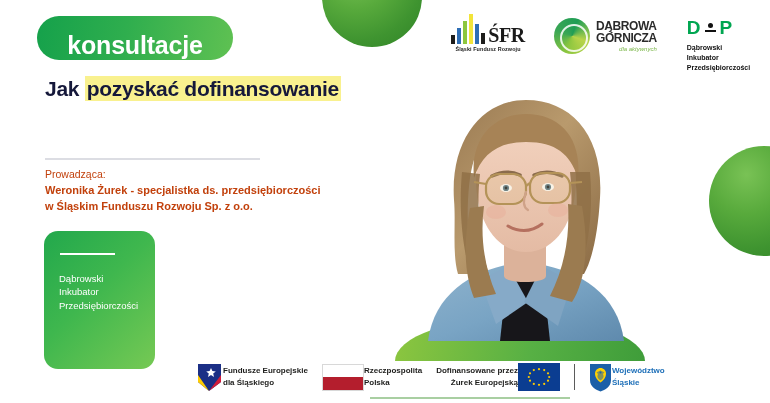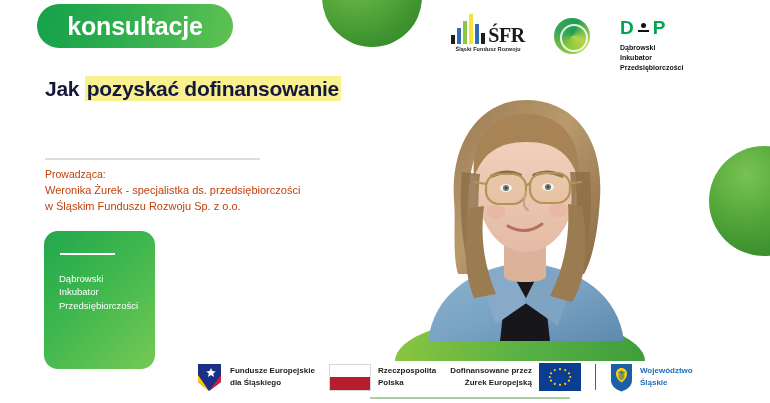--- a/index.html
+++ b/index.html
@@ -35,25 +35,25 @@
 
   .bottom-rule {
     position: absolute;
     left: 370px; top: 397px; width: 200px; height: 2px;
     background: #a9cfa2;
   }
 
   
   #badge-konsultacje {
     position: absolute;
-    left: 37px; top: 4px;
+    left: 37px; top: 16px;
     width: 196px; height: 44px;
     border-radius: 22px;
     background: linear-gradient(100deg, #15a14b 0%, #2fae4e 45%, #5fc152 100%);
-    display: flex; align-items: center; justify-content: center;
+    display: flex; align-items: flex-end; justify-content: center;
   }
   #badge-konsultacje span {
     color: #ffffff;
     font-size: 25px;
     font-weight: bold;
     letter-spacing: -0.2px;
   }
 
   
   #headline {
@@ -80,21 +80,21 @@
     width: 215px; height: 2px;
     background: #dcdde3;
   }
   #speaker-block {
     position: absolute;
     left: 45px; top: 167px;
     width: 340px;
     color: #c2410c;
   }
   #speaker-label { font-size: 10.5px; font-weight: normal; line-height: 1.5; }
-  .speaker-line { font-size: 11px; font-weight: normal; line-height: 1.45; }
+  .speaker-line { font-size: 11px; font-weight: bold; line-height: 1.45; }
 
   
   #date-card {
     position: absolute;
     left: 44px; top: 231px;
     width: 111px; height: 138px;
     border-radius: 14px;
     background: linear-gradient(135deg, #22a84c 0%, #3fb74e 45%, #76c954 100%);
     padding: 18px 0 0 15px;
     color: #ffffff;
@@ -157,21 +157,21 @@
   #dip-dot u { width: 11px; height: 2px; background: #111; display: block; }
   #dip-caption { margin-top: 6px; font-size: 7px; font-weight: bold; color: #111; line-height: 1.45; }
 
   
   #funding-bar {
     position: absolute;
     left: 196px; top: 355px;
     width: 560px; height: 44px;
     display: flex; align-items: center; gap: 14px;
   }
-  .fund-item { display: flex; align-items: center; gap: 7px; }
+  .fund-item { display: flex; align-items: center; gap: 0; }
   .fund-text { font-size: 8px; font-weight: bold; color: #1d1d1b; line-height: 1.45; white-space: nowrap; }
   .fund-text.right { text-align: right; }
 
   #fe-flag { width: 27px; height: 30px; position: relative; }
   #pl-flag { width: 42px; height: 27px; border: 1px solid #d8d8d8; }
   #pl-flag .w { height: 50%; background: #ffffff; }
   #pl-flag .r { height: 50%; background: #b41e2d; }
   #eu-flag { width: 42px; height: 28px; background: #0b3d91; position: relative; }
   .divider-v { width: 1px; height: 26px; background: #5b5b5b; }
   #slaskie-crest { width: 23px; height: 29px; }
@@ -292,20 +292,25 @@
           <span class="bar" style="height:20px;background:#2e6eb5;"></span>
           <span class="bar" style="height:11px;background:#1d1d1b;"></span>
         </div>
         <div id="sfr-text">ŚFR</div>
       </div>
       <div id="sfr-caption">Śląski Fundusz Rozwoju</div>
     </div>
 
     <div class="logo" id="logo-dg">
       <div id="dg-circle"></div>
+      <div id="dg-words">
+        <div class="l1">DĄBROWA</div>
+        <div class="l2">GÓRNICZA</div>
+        <div class="l3">dla aktywnych</div>
+      </div>
     </div>
 
     <div class="logo" id="logo-dip">
       <div id="dip-mark">
         <span class="ltr">D</span>
         <span id="dip-dot">
             <i></i>
             <u></u>
           </span>
         <span class="ltr">P</span>

